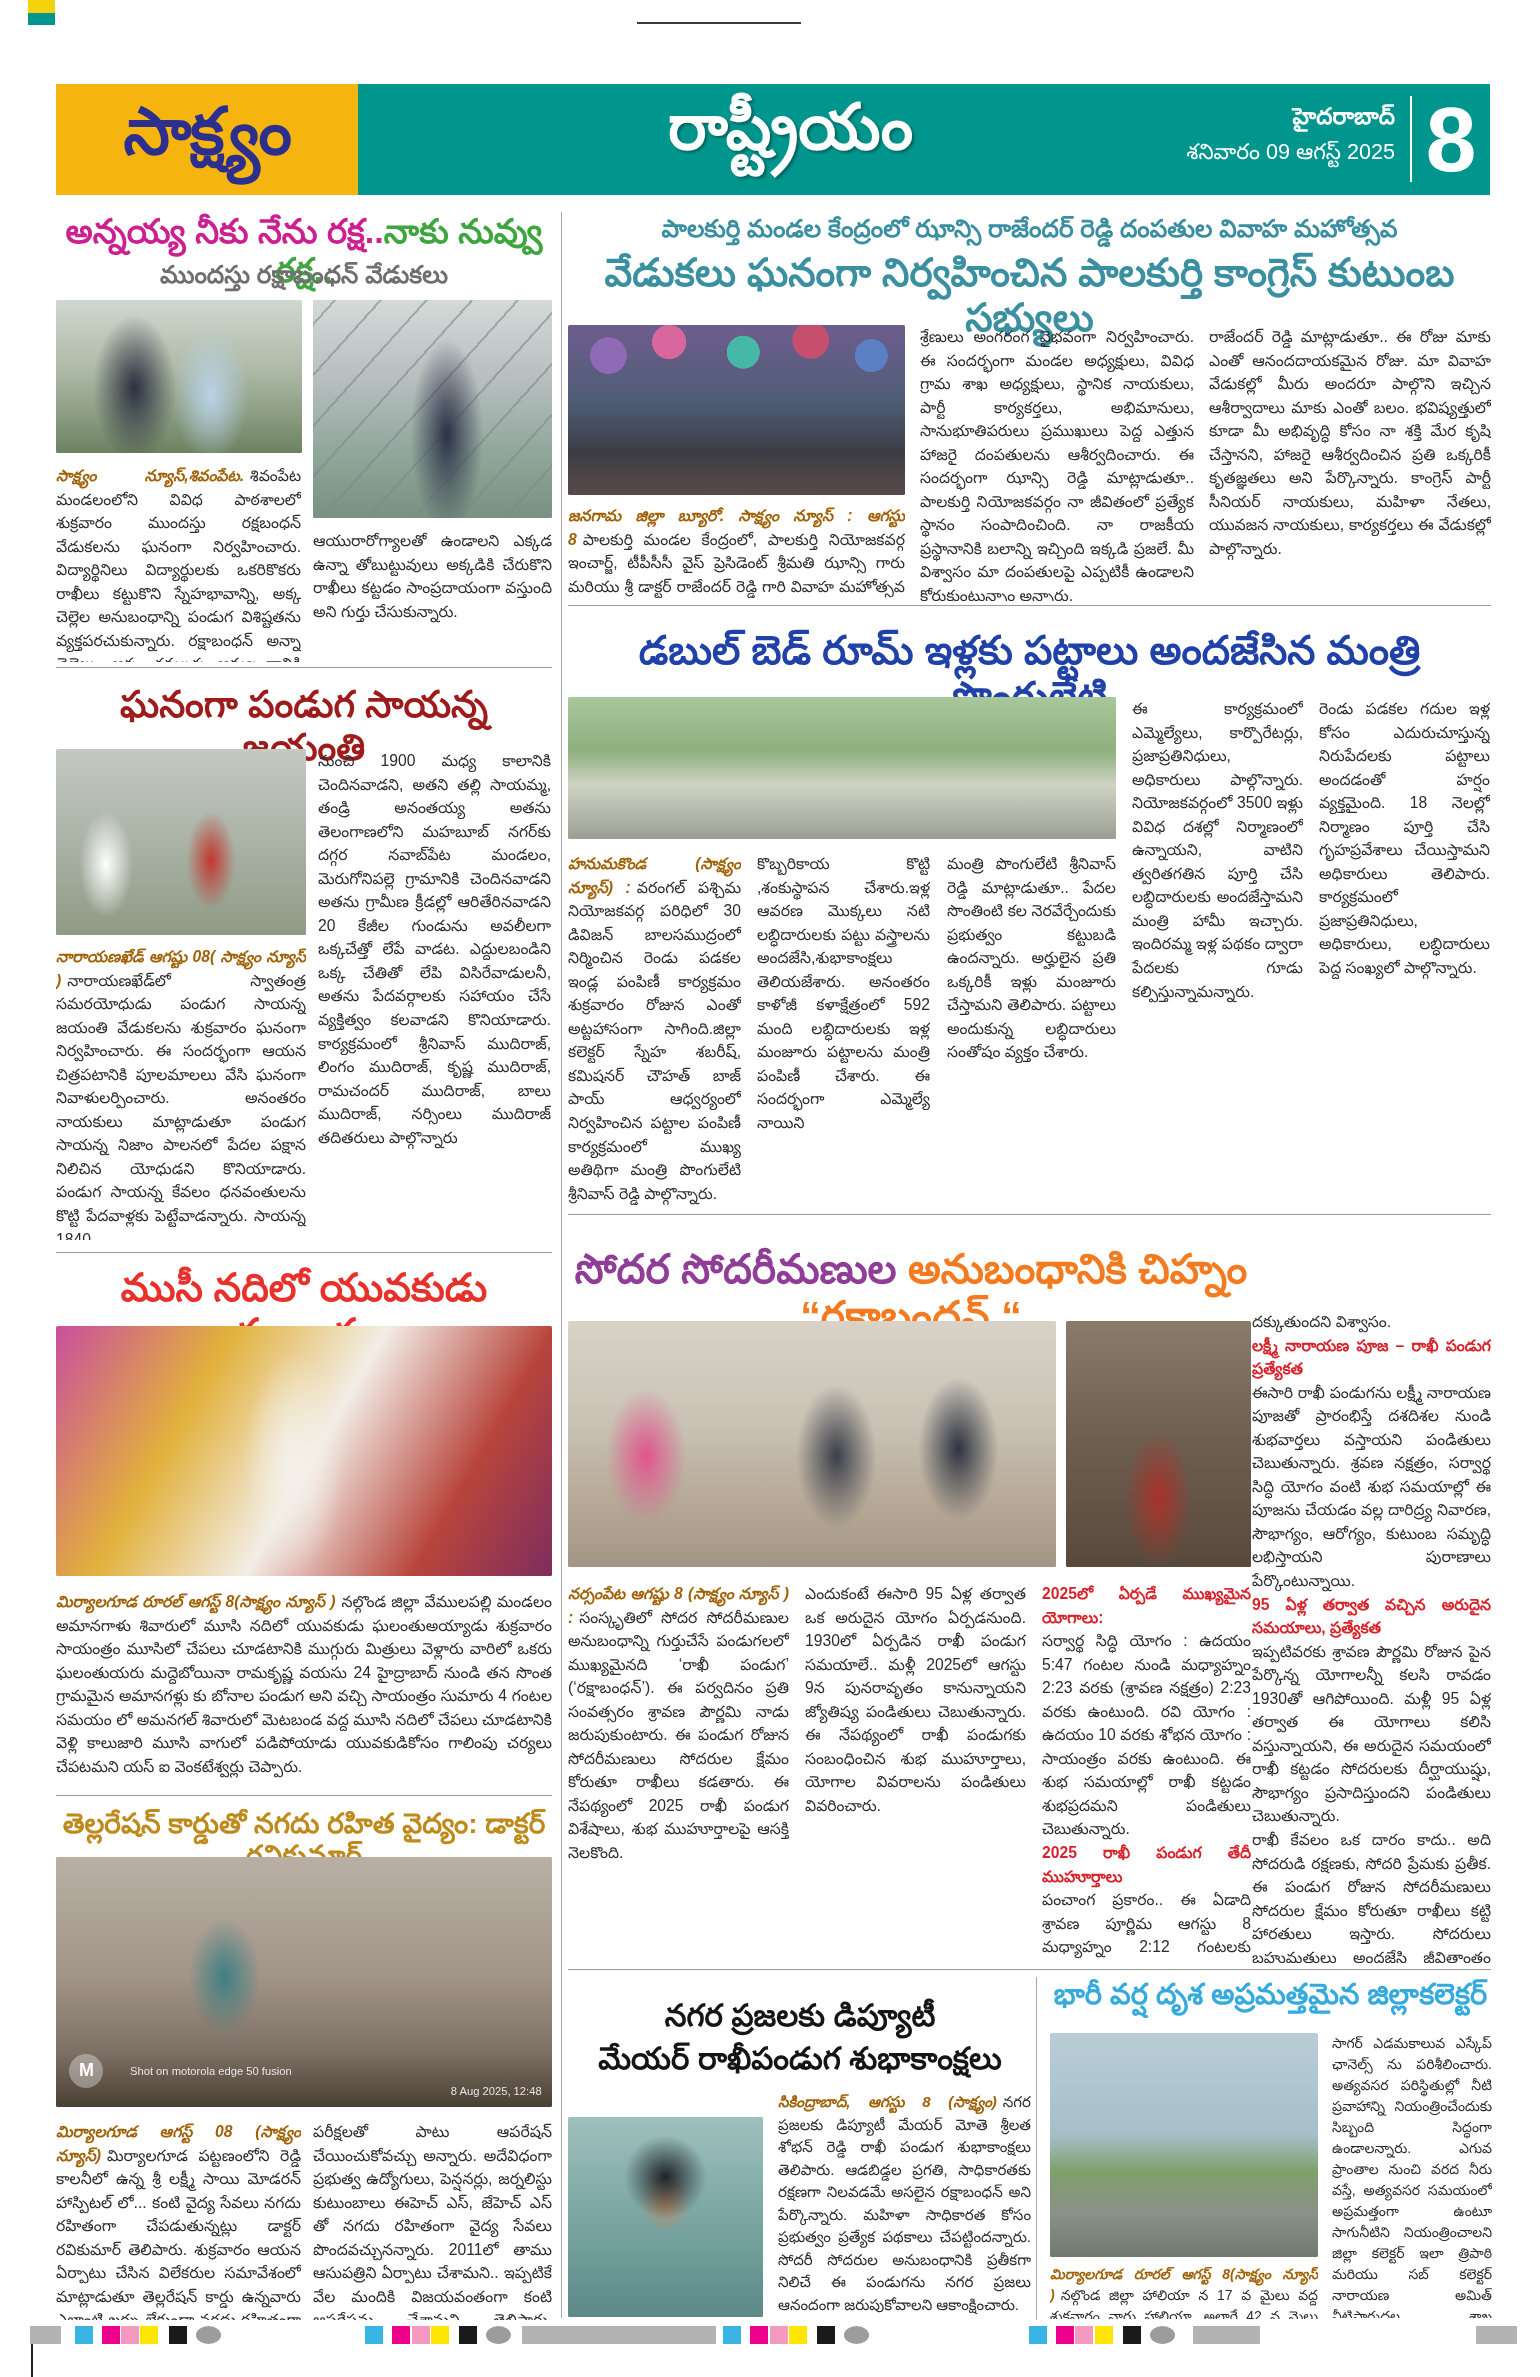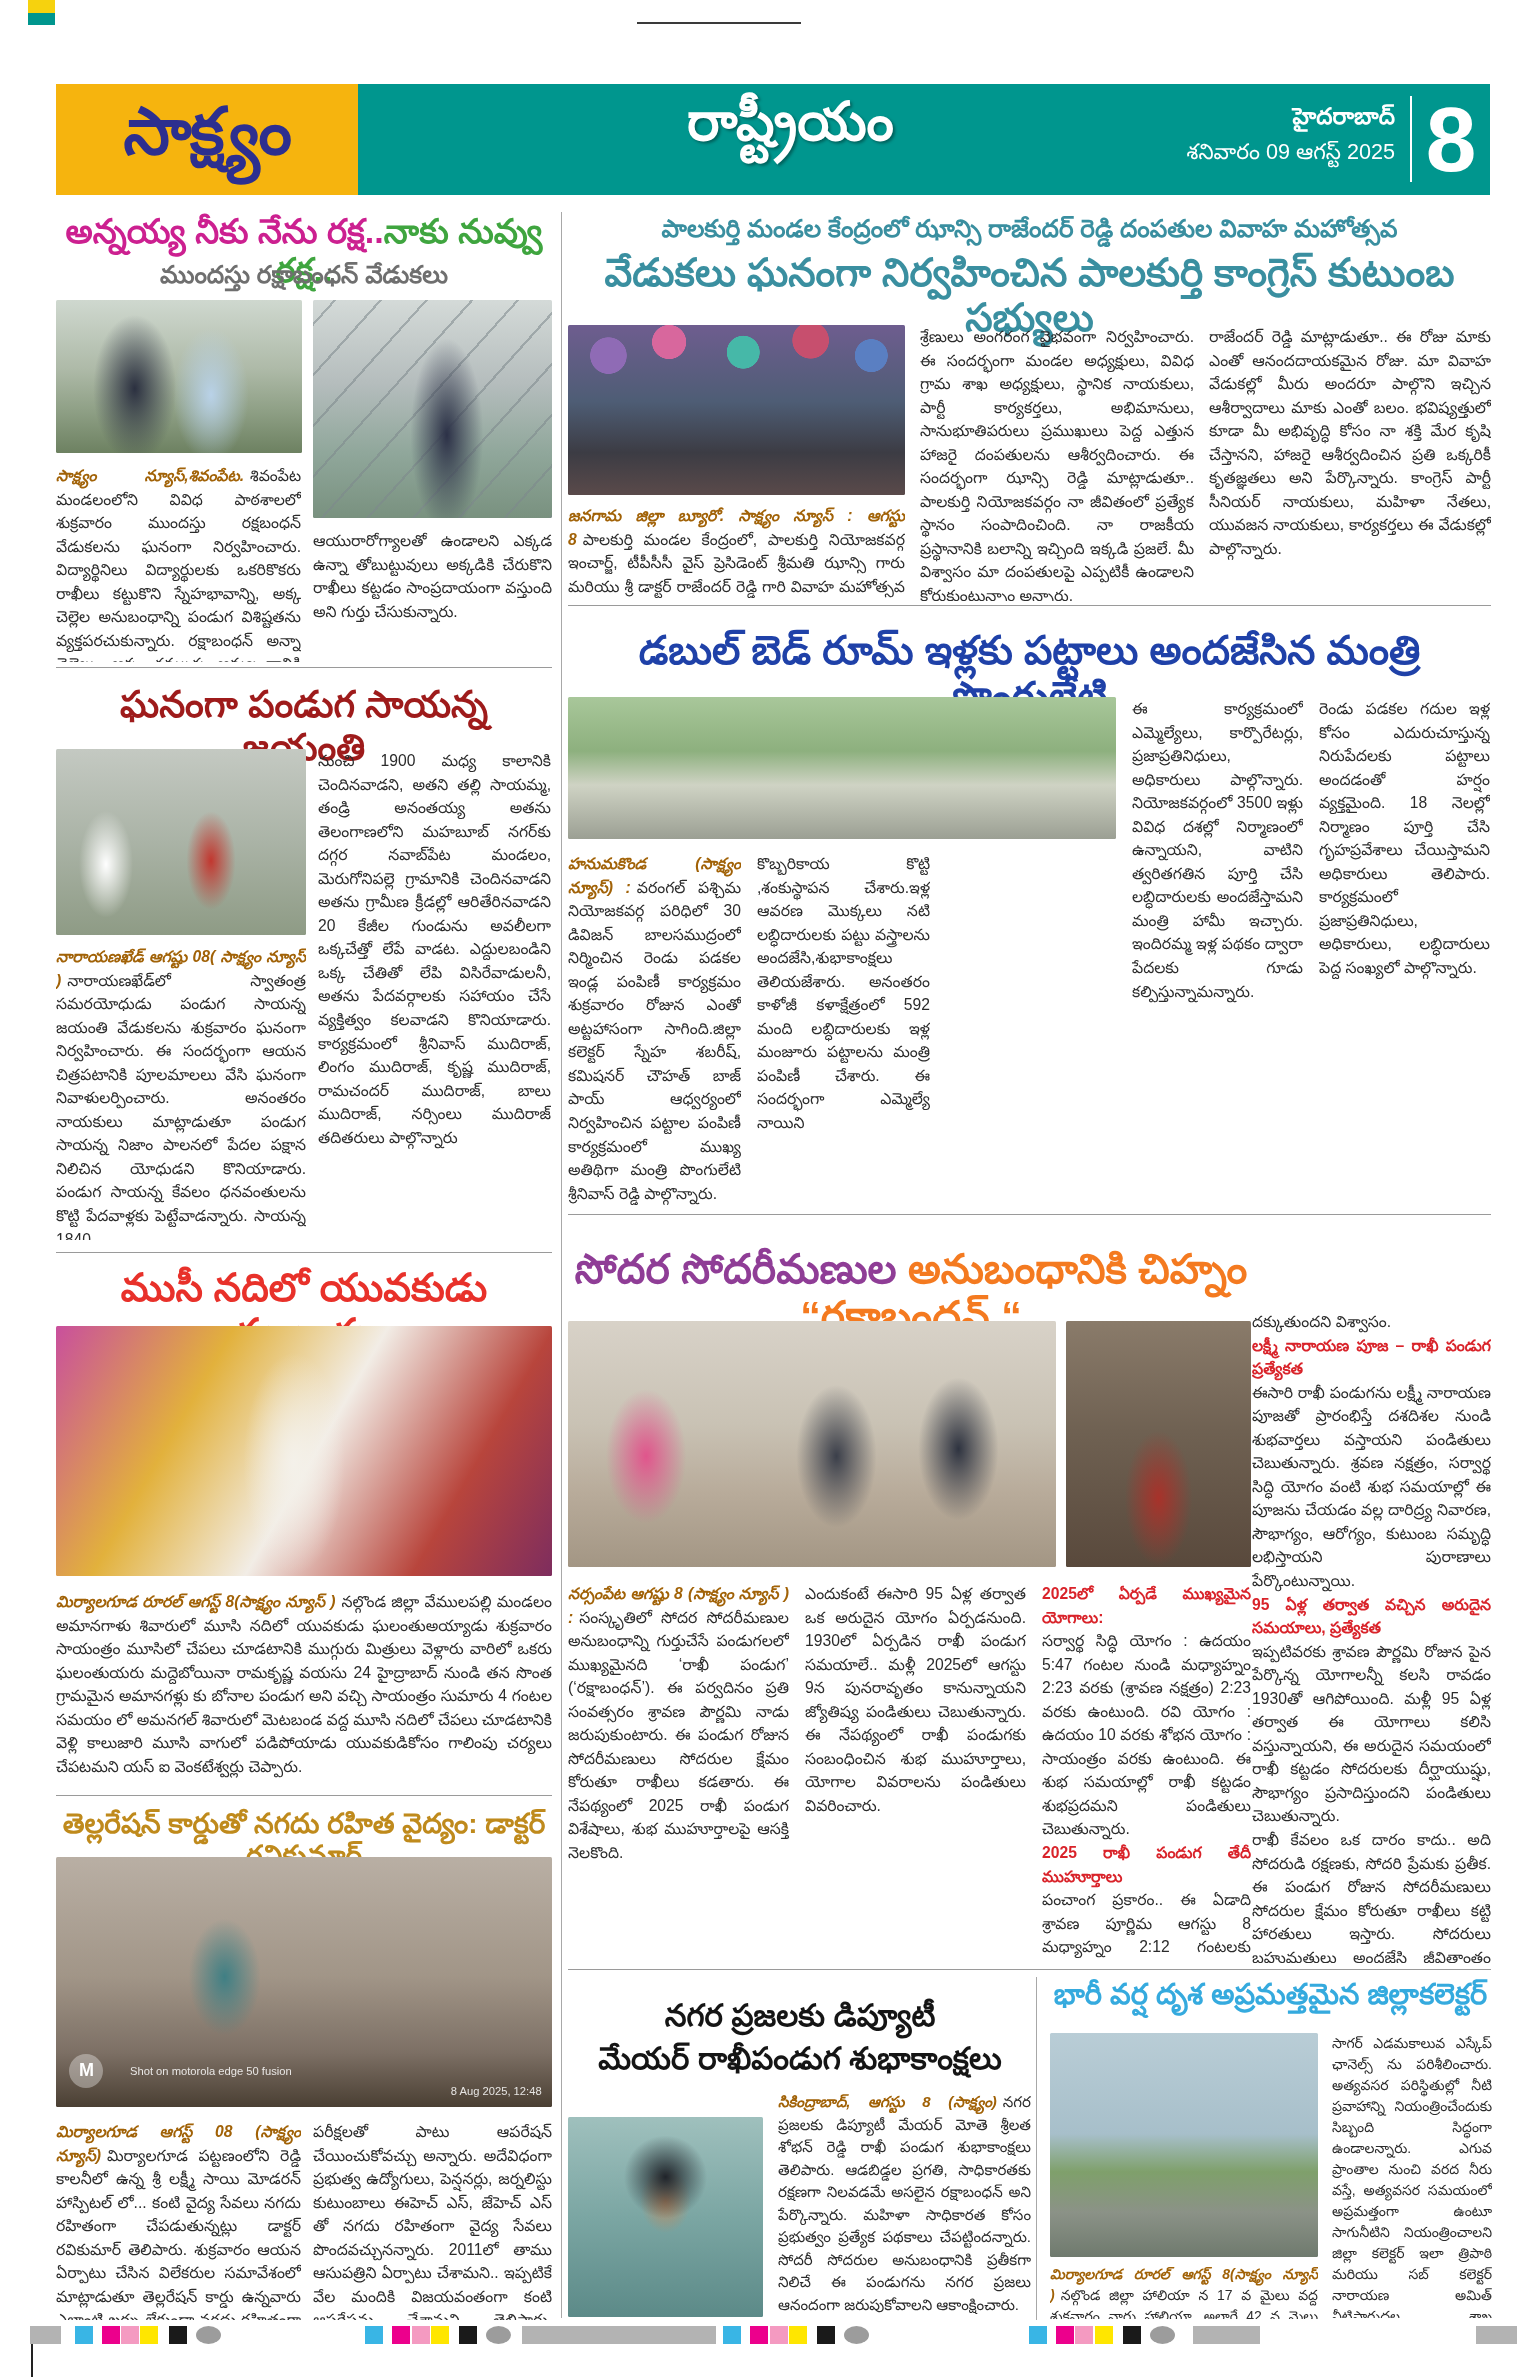--- a/index.html
+++ b/index.html
@@ -5,21 +5,21 @@
   html,body{margin:0;padding:0;background:#e9e9e9;}
   .page{position:relative;width:1541px;height:2377px;background:#ffffff;overflow:hidden;
         font-family:"Liberation Sans","DejaVu Sans",sans-serif;color:#222;}
   .abs{position:absolute;}
   
   .masthead{position:absolute;left:56px;top:84px;width:1434px;height:111px;display:flex;}
   .brandbox{width:302px;height:111px;background:#f6b40e;display:flex;align-items:center;justify-content:center;}
   .brandbox span{font-size:66px;font-weight:bold;color:#2d2f8f;letter-spacing:-1.5px;}
   .sectionbox{position:relative;flex:1;background:#00968e;}
   .section-title{position:absolute;left:0;top:6px;width:865px;text-align:center;
-        font-size:54px;font-weight:bold;color:#ffffff;text-shadow:2.2px 2.2px 3px rgba(0,0,0,.35);}
+        font-size:64px;font-weight:bold;color:#ffffff;text-shadow:2.2px 2.2px 3px rgba(0,0,0,.35);}
   .mast-city{position:absolute;right:95px;top:19.4px;width:246px;text-align:right;
         font-size:23px;font-weight:bold;color:#ffffff;}
   .mast-date{position:absolute;right:95px;top:55px;width:283px;text-align:right;
         font-size:21.6px;font-weight:normal;color:#ffffff;}
   .mast-divider{position:absolute;right:78px;top:12px;width:2.2px;height:86px;background:#ffffff;}
   .mast-page{position:absolute;right:1.5px;top:0px;width:75px;text-align:center;
         font-size:91px;font-weight:bold;color:#ffffff;line-height:111px;}
   
   .tm{position:absolute;width:27px;height:12.7px;}
   .tm1{left:28px;top:0;background:#f6d20e;}
@@ -169,20 +169,21 @@
     <div class="txt abs" style="left:641px;top:113px;width:282px;height:276px;">రాజేందర్ రెడ్డి మాట్లాడుతూ.. ఈ రోజు మాకు ఎంతో ఆనందదాయకమైన రోజు. మా వివాహ వేడుకల్లో మీరు అందరూ పాల్గొని ఇచ్చిన ఆశీర్వాదాలు మాకు ఎంతో బలం. భవిష్యత్తులో కూడా మీ అభివృద్ధి కోసం నా శక్తి మేర కృషి చేస్తానని, హాజరై ఆశీర్వదించిన ప్రతి ఒక్కరికీ కృతజ్ఞతలు అని పేర్కొన్నారు. కాంగ్రెస్ పార్టీ సీనియర్ నాయకులు, మహిళా నేతలు, యువజన నాయకులు, కార్యకర్తలు ఈ వేడుకల్లో పాల్గొన్నారు.</div>
   </div>
 
   <div class="art rule-top" style="left:568px;top:605px;width:923px;height:608px;">
     <div class="h abs" style="left:0;top:21px;width:923px;font-size:40px;color:#1f41a8;">డబుల్ బెడ్ రూమ్ ఇళ్లకు పట్టాలు అందజేసిన మంత్రి పొంగులేటి</div>
     <div class="photo ph-doublebed" style="left:0;top:91px;width:548px;height:142px;"></div>
     <div class="txt abs" style="left:0;top:246px;width:173px;height:358px;">
       <span class="dateline">హనుమకొండ (సాక్ష్యం న్యూస్) :</span><span>వరంగల్ పశ్చిమ నియోజకవర్గ పరిధిలో 30 డివిజన్ బాలసముద్రంలో నిర్మించిన రెండు పడకల ఇండ్ల పంపిణీ కార్యక్రమం శుక్రవారం రోజున ఎంతో అట్టహాసంగా సాగింది.జిల్లా కలెక్టర్ స్నేహ శబరీష్, కమిషనర్ చౌహత్ బాజ్ పాయ్ ఆధ్వర్యంలో నిర్వహించిన పట్టాల పంపిణీ కార్యక్రమంలో ముఖ్య అతిథిగా మంత్రి పొంగులేటి శ్రీనివాస్ రెడ్డి పాల్గొన్నారు.</span>
     </div>
     <div class="txt abs" style="left:189px;top:246px;width:173px;height:358px;">కొబ్బరికాయ కొట్టి ,శంకుస్థాపన చేశారు.ఇళ్ల ఆవరణ మొక్కలు నటి లబ్ధిదారులకు పట్టు వస్త్రాలను అందజేసి,శుభాకాంక్షలు తెలియజేశారు. అనంతరం కాళోజీ కళాక్షేత్రంలో 592 మంది లబ్ధిదారులకు ఇళ్ల మంజూరు పట్టాలను మంత్రి పంపిణీ చేశారు. ఈ సందర్భంగా ఎమ్మెల్యే నాయిని</div>
+    <div class="txt abs" style="left:379px;top:246px;width:169px;height:358px;">మంత్రి పొంగులేటి శ్రీనివాస్ రెడ్డి మాట్లాడుతూ.. పేదల సొంతింటి కల నెరవేర్చేందుకు ప్రభుత్వం కట్టుబడి ఉందన్నారు. అర్హులైన ప్రతి ఒక్కరికీ ఇళ్లు మంజూరు చేస్తామని తెలిపారు. పట్టాలు అందుకున్న లబ్ధిదారులు సంతోషం వ్యక్తం చేశారు.</div>
     <div class="txt abs" style="left:564px;top:91px;width:171px;height:513px;">ఈ కార్యక్రమంలో ఎమ్మెల్యేలు, కార్పొరేటర్లు, ప్రజాప్రతినిధులు, అధికారులు పాల్గొన్నారు. నియోజకవర్గంలో 3500 ఇళ్లు వివిధ దశల్లో నిర్మాణంలో ఉన్నాయని, వాటిని త్వరితగతిన పూర్తి చేసి లబ్ధిదారులకు అందజేస్తామని మంత్రి హామీ ఇచ్చారు. ఇందిరమ్మ ఇళ్ల పథకం ద్వారా పేదలకు గూడు కల్పిస్తున్నామన్నారు.</div>
     <div class="txt abs" style="left:751px;top:91px;width:171px;height:513px;">రెండు పడకల గదుల ఇళ్ల కోసం ఎదురుచూస్తున్న నిరుపేదలకు పట్టాలు అందడంతో హర్షం వ్యక్తమైంది. 18 నెలల్లో నిర్మాణం పూర్తి చేసి గృహప్రవేశాలు చేయిస్తామని అధికారులు తెలిపారు. కార్యక్రమంలో ప్రజాప్రతినిధులు, అధికారులు, లబ్ధిదారులు పెద్ద సంఖ్యలో పాల్గొన్నారు.</div>
   </div>
 
   <div class="art rule-top" style="left:568px;top:1214px;width:923px;height:751px;">
     <div class="h abs" style="left:0;top:31px;width:686px;font-size:41px;">
       <span style="color:#8f3d96;">సోదర సోదరీమణుల</span> <span style="color:#f47a20;">అనుబంధానికి చిహ్నం “రక్షాబంధన్ “</span>
     </div>
     <div class="photo ph-rakshmain" style="left:0;top:106px;width:488px;height:246px;"></div>
     <div class="photo ph-priest" style="left:498px;top:106px;width:185px;height:246px;"></div>

